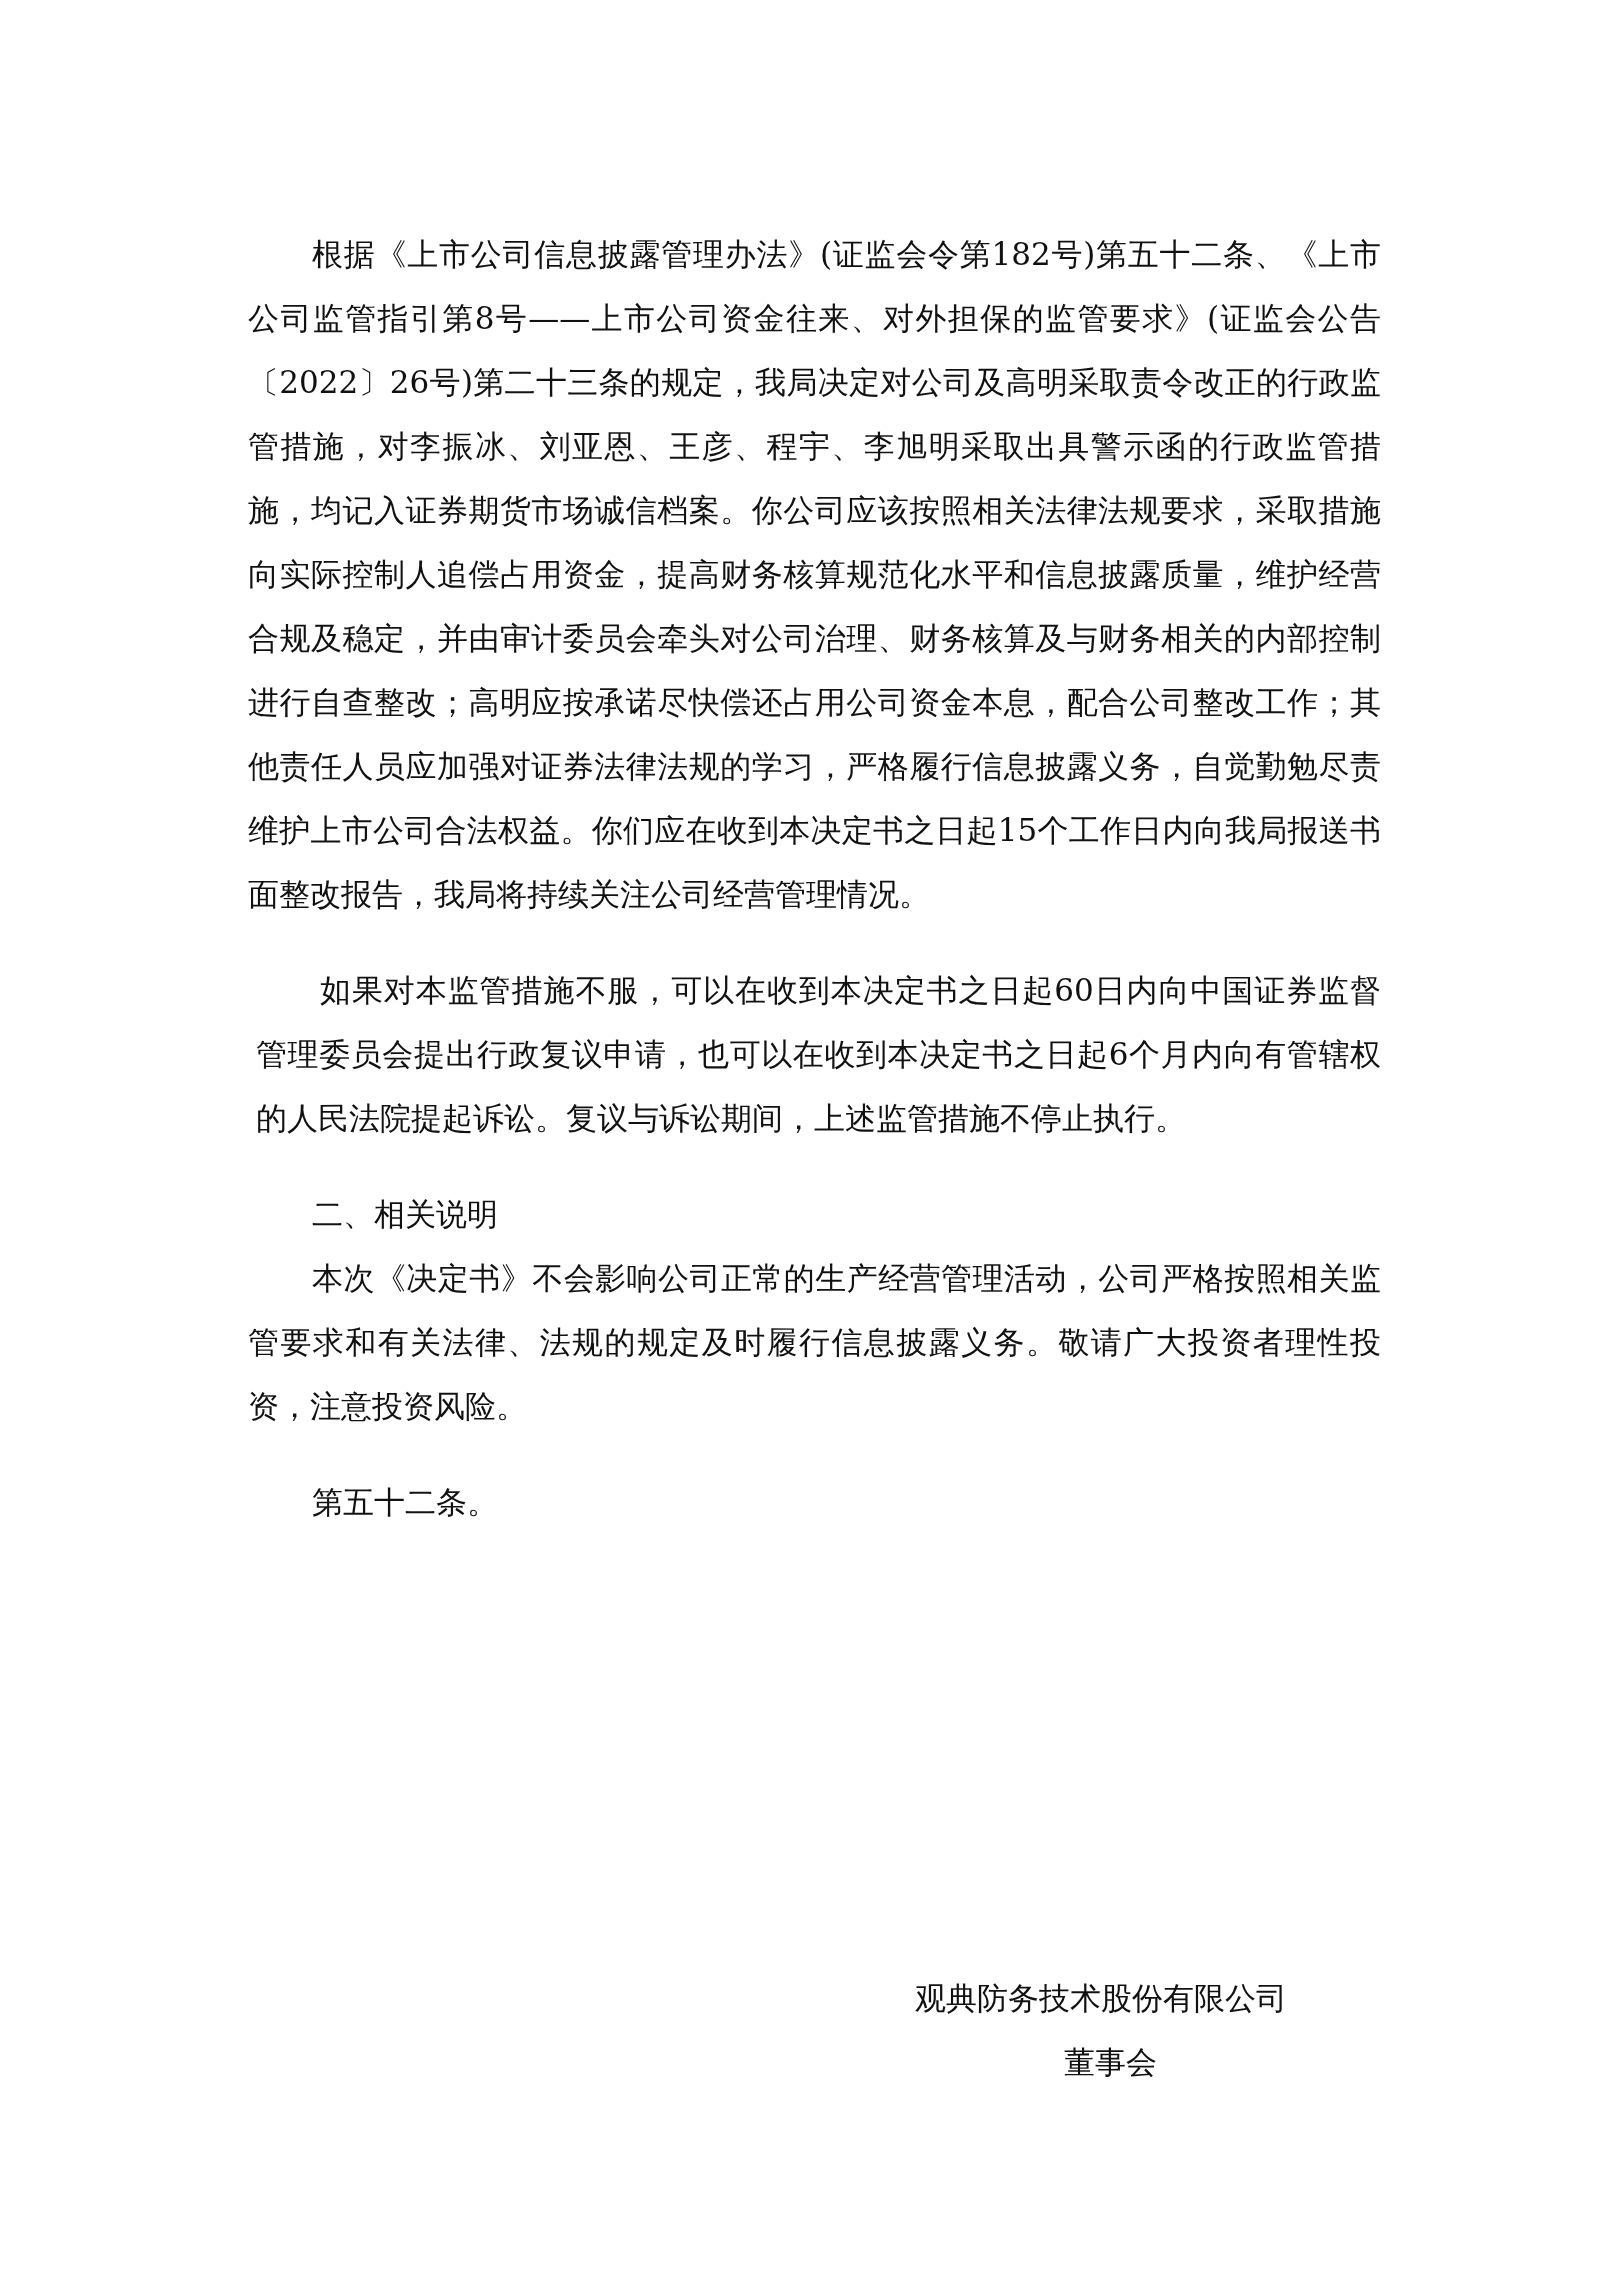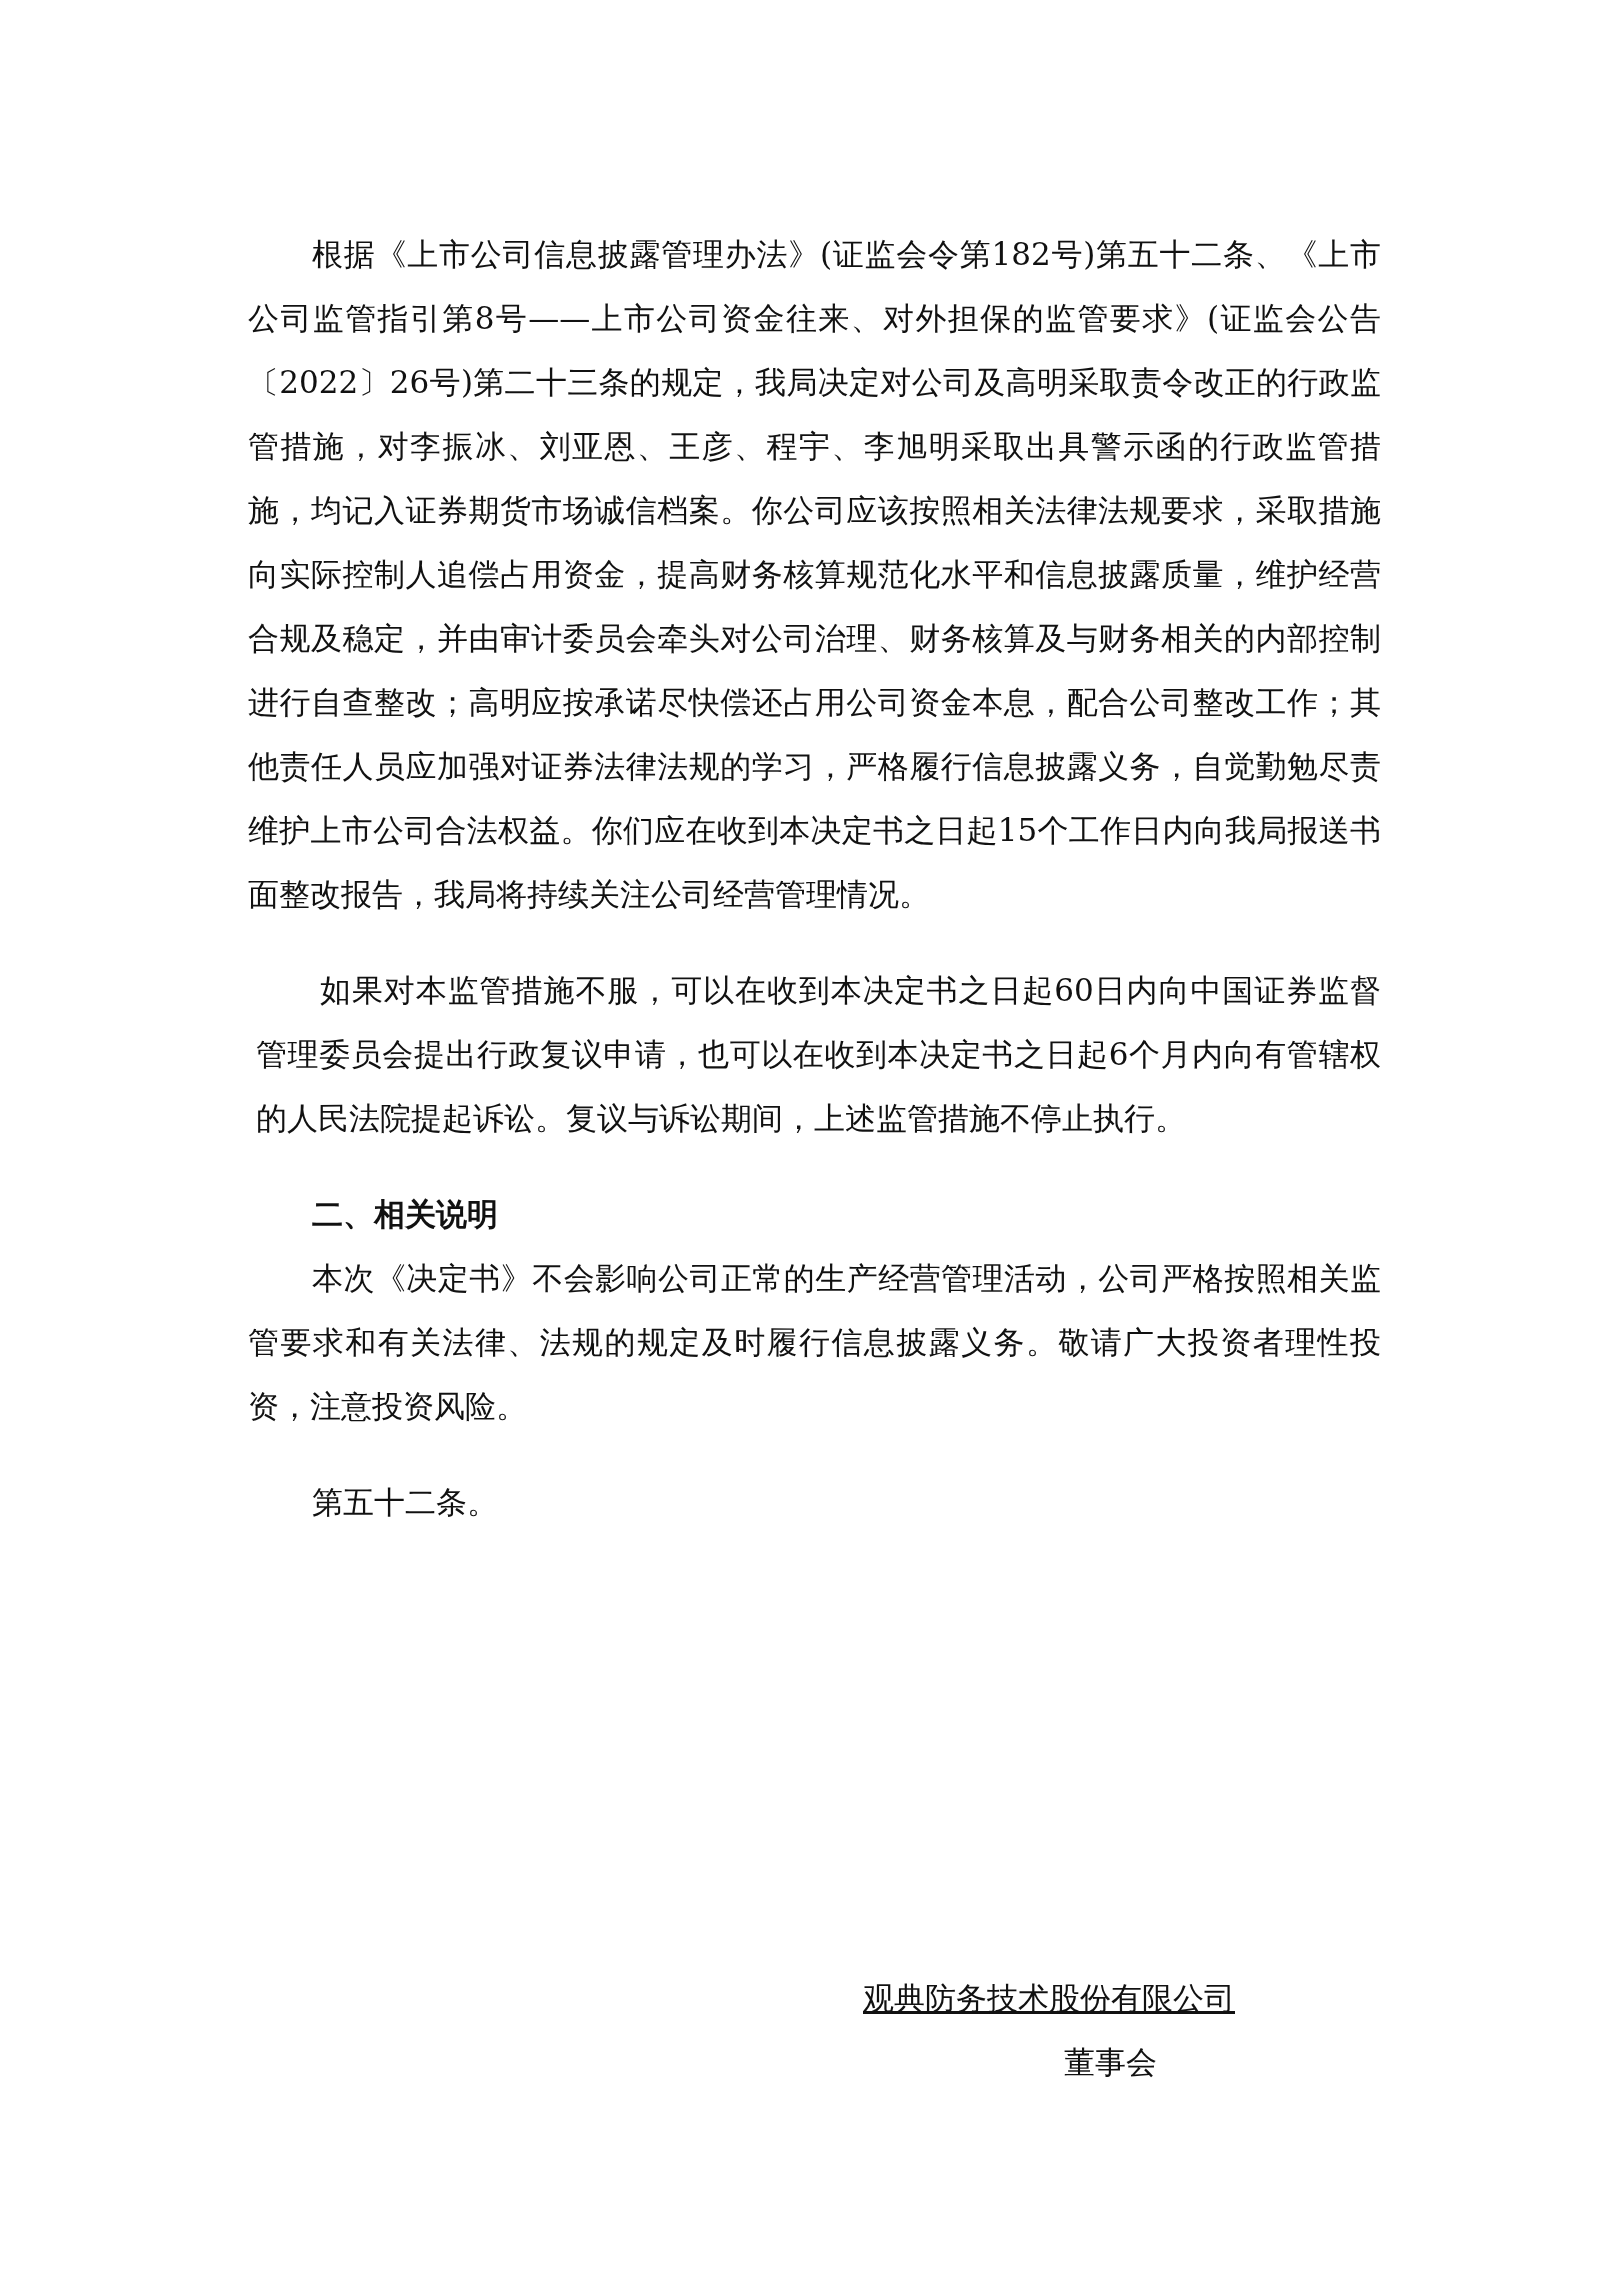--- a/index.html
+++ b/index.html
@@ -4,24 +4,24 @@
   <style>
     html, body { margin: 0; padding: 0; background: #ffffff; }
     body { width: 1623px; height: 2295px; position: relative; overflow: hidden; }
     .page {
       position: absolute; left: 248px; top: 222px; width: 1133px;
       font-family: "DejaVu Serif", "Liberation Serif", serif;
       font-size: 31px; color: #111111; line-height: 64px;
     }
     .para { margin: 0; text-indent: 64px; text-align: justify; text-align-last: left; }
     .para + .para, .gap { margin-top: 32px; margin-left: 8px; }
-    .heading { margin: 32px 0 0 0; text-indent: 64px; font-weight: bold; }
+    .heading { margin: 32px 0 0 0; text-indent: 64px; font-weight: normal; }
     .closing { margin-top: 32px; text-indent: 64px; }
     .sig { position: absolute; font-family: "DejaVu Serif", "Liberation Serif", serif; font-size: 31px; color: #111111; }
-    .sig-company { left: 863px; top: 1978px; text-decoration: underline; }
+    .sig-company { left: 915px; top: 1978px; }
     .sig-board { left: 1064px; top: 2042px; }
   </style>
 </head>
 <body>
 
 <div class="page">
   <p class="para">根据《上市公司信息披露管理办法》(证监会令第182号)第五十二条、《上市公司监管指引第8号——上市公司资金往来、对外担保的监管要求》(证监会公告〔2022〕26号)第二十三条的规定，我局决定对公司及高明采取责令改正的行政监管措施，对李振冰、刘亚恩、王彦、程宇、李旭明采取出具警示函的行政监管措施，均记入证券期货市场诚信档案。你公司应该按照相关法律法规要求，采取措施向实际控制人追偿占用资金，提高财务核算规范化水平和信息披露质量，维护经营合规及稳定，并由审计委员会牵头对公司治理、财务核算及与财务相关的内部控制进行自查整改；高明应按承诺尽快偿还占用公司资金本息，配合公司整改工作；其他责任人员应加强对证券法律法规的学习，严格履行信息披露义务，自觉勤勉尽责维护上市公司合法权益。你们应在收到本决定书之日起15个工作日内向我局报送书面整改报告，我局将持续关注公司经营管理情况。</p>
   <p class="para">如果对本监管措施不服，可以在收到本决定书之日起60日内向中国证券监督管理委员会提出行政复议申请，也可以在收到本决定书之日起6个月内向有管辖权的人民法院提起诉讼。复议与诉讼期间，上述监管措施不停止执行。</p>
   <p class="heading">二、相关说明</p>
   <p class="para">本次《决定书》不会影响公司正常的生产经营管理活动，公司严格按照相关监管要求和有关法律、法规的规定及时履行信息披露义务。敬请广大投资者理性投资，注意投资风险。</p>

